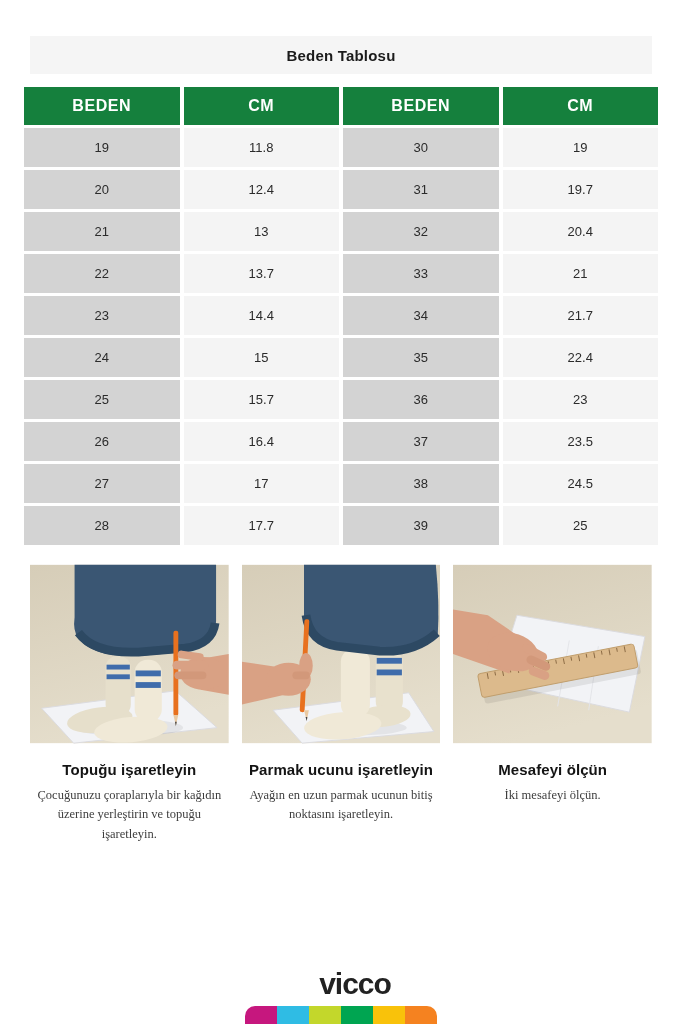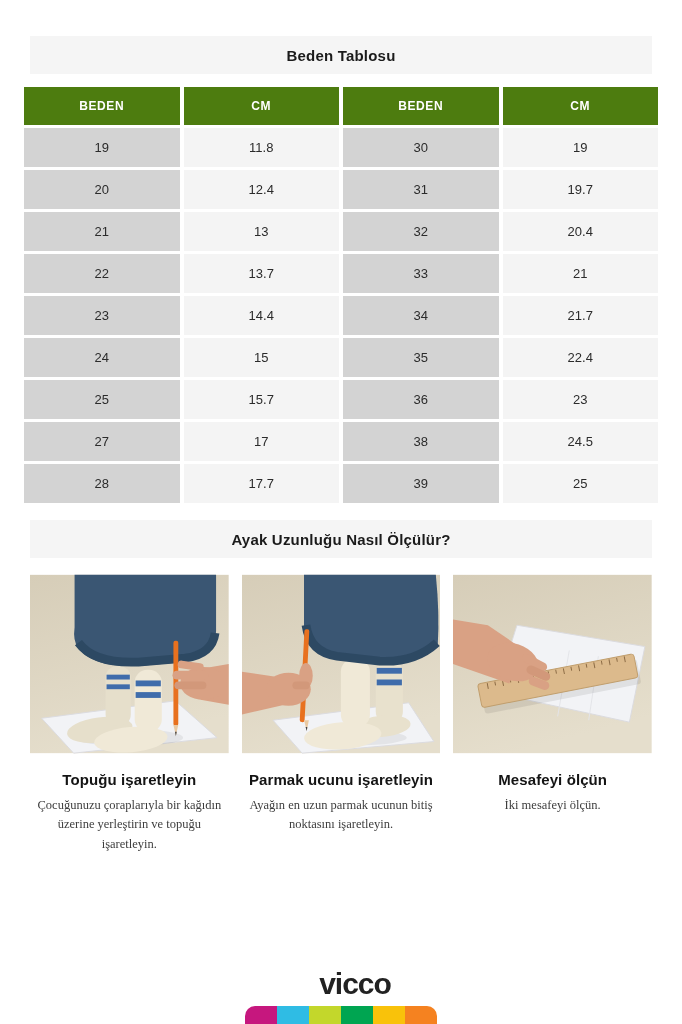--- a/index.html
+++ b/index.html
@@ -16,22 +16,22 @@
   .section-bar .bar-text{
     font-size:15px;font-weight:700;color:#1b1b1b;letter-spacing:.2px;
   }
   .title-bar{margin-top:36px;}
   .measure-bar{margin-top:14px;}
   table.size-table{
     width:642px;margin:10px auto 0;
     border-collapse:separate;border-spacing:4px 3px;table-layout:fixed;
   }
   table.size-table th{
-    background:#4d7c0f;color:#ffffff;height:36px;
-    font-size:12px;font-weight:600;letter-spacing:.6px;text-align:center;
+    background:#15803d;color:#ffffff;height:36px;
+    font-size:16px;font-weight:600;letter-spacing:.6px;text-align:center;
   }
   table.size-table td{
     height:37px;text-align:center;vertical-align:middle;
     font-size:13px;color:#2b2b2b;font-weight:400;
   }
   td.cell-size{background:#d3d3d3;}
   td.cell-cm{background:#f4f4f4;}
   .photos{
     margin:14px 20px 0;display:flex;gap:13px;
   }
@@ -114,37 +114,40 @@
           <td class="cell-size">35</td>
           <td class="cell-cm">22.4</td>
         </tr>
         <tr>
           <td class="cell-size">25</td>
           <td class="cell-cm">15.7</td>
           <td class="cell-size">36</td>
           <td class="cell-cm">23</td>
         </tr>
         <tr>
+          <td class="cell-size">26</td>
+          <td class="cell-cm">16.4</td>
+          <td class="cell-size">37</td>
+          <td class="cell-cm">23.5</td>
+        </tr>
+        <tr>
           <td class="cell-size">27</td>
           <td class="cell-cm">17</td>
           <td class="cell-size">38</td>
           <td class="cell-cm">24.5</td>
         </tr>
         <tr>
           <td class="cell-size">28</td>
           <td class="cell-cm">17.7</td>
           <td class="cell-size">39</td>
           <td class="cell-cm">25</td>
         </tr>
       </tbody>
   </table>
 
-  <div class="section-bar measure-bar">
-    <span class="bar-text">Ayak Uzunluğu Nasıl Ölçülür?</span>
-  </div>
 
   <div class="photos">
 
     <svg viewBox="0 0 205 184" xmlns="http://www.w3.org/2000/svg">
       <defs>
         <linearGradient id="bg1" x1="0" y1="0" x2="0.3" y2="1">
           <stop offset="0" stop-color="#d6cdb8"></stop>
             <stop offset="1" stop-color="#e5decc"></stop>
         </linearGradient>
       </defs>

